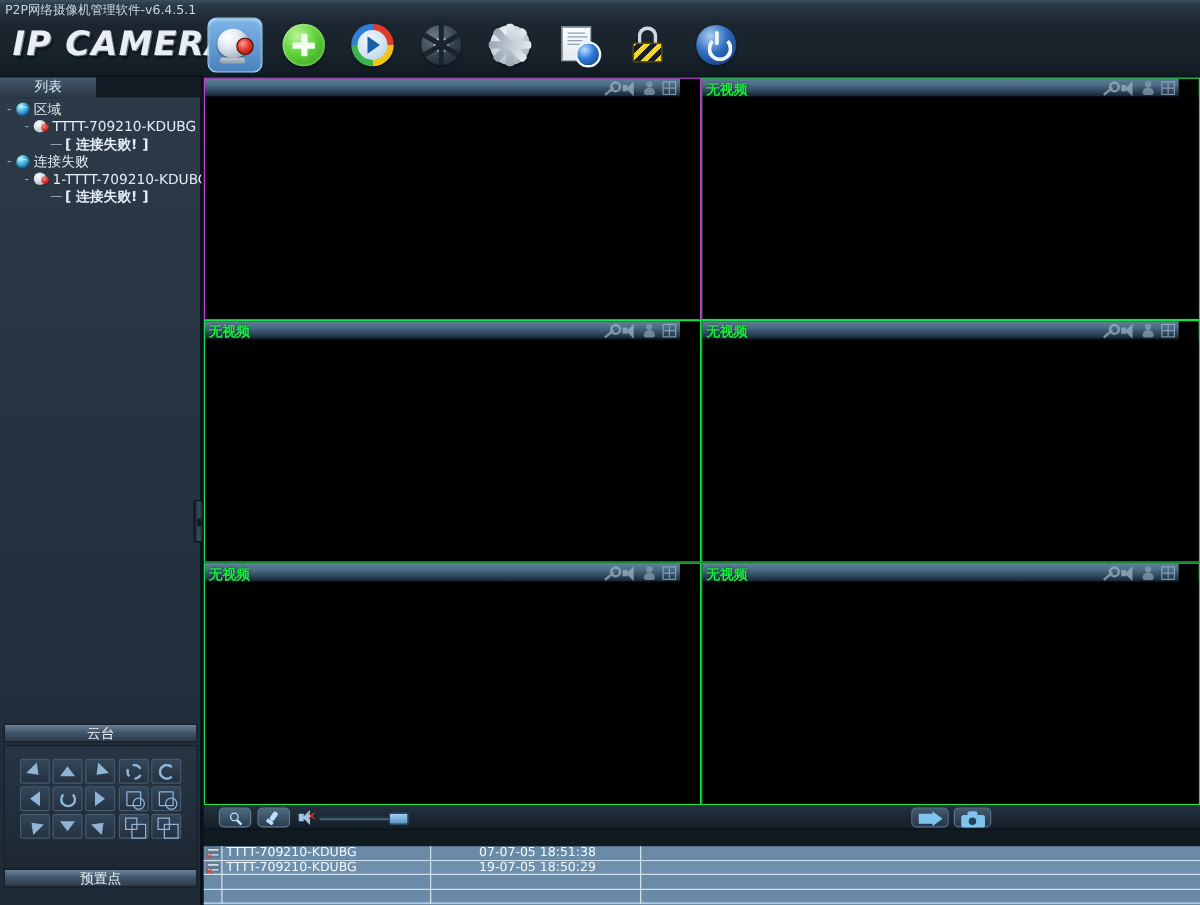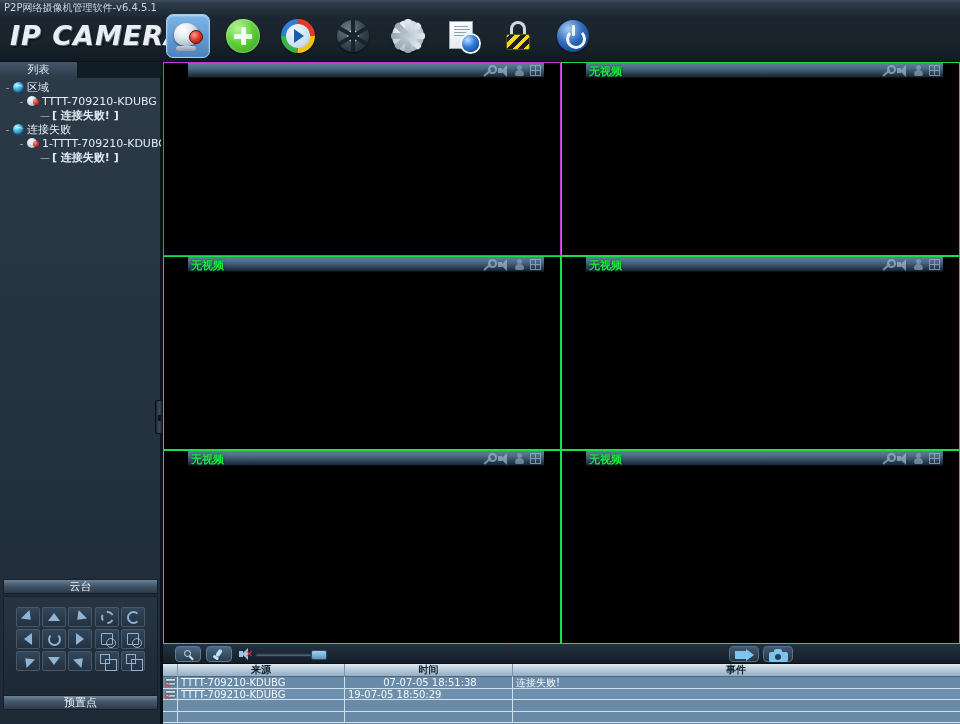--- a/index.html
+++ b/index.html
@@ -183,21 +183,20 @@
   .splitter:after{ content:""; position:absolute; left:2px; top:14px; width:3px;height:6px;background:#0c141b; }
 
   
   .grid { position:absolute; left:163px; top:62px; width:797px; height:582px; background:#000; }
   .cell { position:absolute; background:#000; border:1px solid #18e048; }
   .cell.sel { border-color:#c63ad6; }
   .cell-head {
     position:absolute; left:0; top:0; right:16px; height:15px;
     background:linear-gradient(180deg,#5f8098 0%,#4b6c84 35%,#2a4155 75%,#16242f 100%);
     border-bottom:1px solid #0a1118;
-    margin-left:24px;
   }
   .cell-title { position:absolute; left:3px; top:1px; font-size:11px; font-weight:bold; color:#16ee3c;
     text-shadow:0 0 2px rgba(0,0,0,.6); }
   .cell-ics { position:absolute; right:3px; top:2px; display:flex; gap:5px; align-items:center; }
   .mini { width:11px; height:11px; position:relative; opacity:.72; cursor:pointer; }
   .mini-wrench:before{ content:""; position:absolute; left:1px; top:7px; width:9px;height:2px;background:#9fb6c9; transform:rotate(-40deg); }
   .mini-wrench:after { content:""; position:absolute; left:6px; top:0px; width:5px;height:5px;border:2px solid #9fb6c9;border-radius:50%; }
   .mini-spk:before { content:""; position:absolute; left:0; top:3px; width:4px;height:5px;background:#9fb6c9; }
   .mini-spk:after  { content:""; position:absolute; left:3px; top:0; border-top:6px solid transparent;border-bottom:6px solid transparent;border-right:6px solid #9fb6c9; }
   .mini-usr:before { content:""; position:absolute; left:3px; top:0; width:5px;height:5px;border-radius:50%;background:#8aa0b3; }
@@ -536,52 +535,45 @@
 
       <div class="rec-btn">
         <i class="rec-arrow"></i>
       </div>
       <div class="snap-btn">
         <i class="snap-body"></i>
       </div>
     </div>
 
     <div class="tbl">
-      <div class="thead">
-        <div class="th" style="width:15px"></div>
-        <div class="th" style="width:167px">来源</div>
-        <div class="th" style="width:168px">时间</div>
-        <div class="th" style="width:446px; border-right:none">事件</div>
-      </div>
 
       <div class="tbody">
 
         <div class="trow">
           <div class="td" style="width:15px">
             <span class="row-ic">
               <span class="srv"></span>
                 <span class="srv2"></span>
                 <span class="xx">✕</span>
             </span>
           </div>
           <div class="td" style="width:167px">TTTT-709210-KDUBG</div>
           <div class="td" style="width:168px; text-align:center">07-07-05 18:51:38</div>
-          <div class="td" style="width:446px; border-right:none">连接失败!</div>
         </div>
 
         <div class="trow alt">
           <div class="td" style="width:15px">
             <span class="row-ic">
               <span class="srv"></span>
                 <span class="srv2"></span>
                 <span class="xx">✕</span>
             </span>
           </div>
           <div class="td" style="width:167px">TTTT-709210-KDUBG</div>
-          <div class="td" style="width:168px; text-align:left">19-07-05 18:50:29</div>
+          <div class="td" style="width:168px; text-align:center">19-07-05 18:50:29</div>
         </div>
 
         <div class="trow">
           <div class="td" style="width:15px"></div>
           <div class="td" style="width:167px"></div>
           <div class="td" style="width:168px"></div>
           <div class="td" style="width:446px; border-right:none"></div>
         </div>
 
         <div class="trow">

